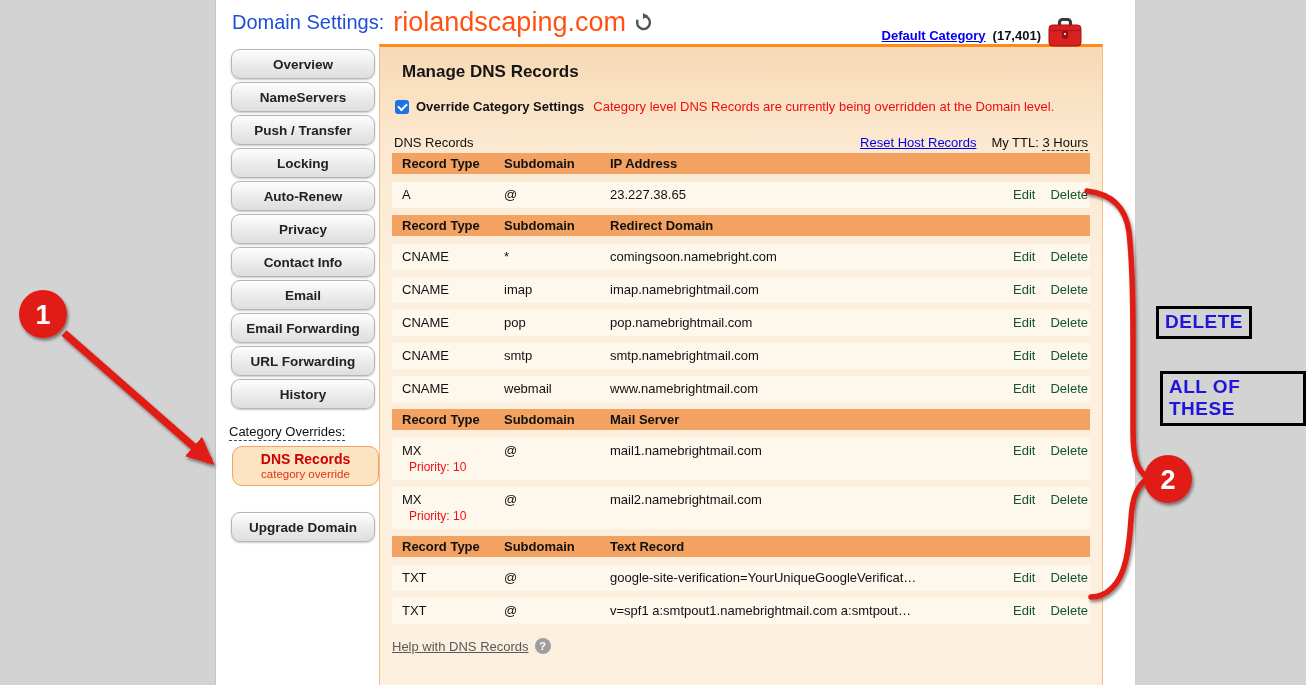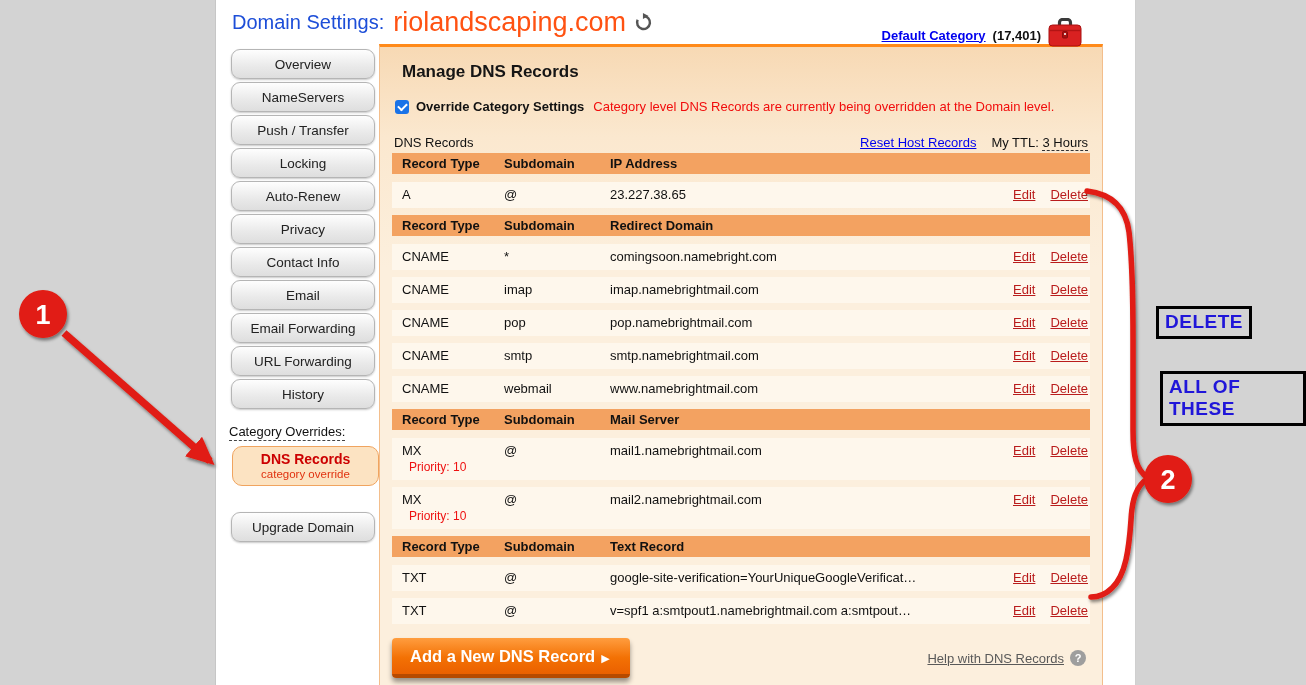--- a/index.html
+++ b/index.html
@@ -19,21 +19,21 @@
   .hdr-count { font-size:13px; color:#111; }
 
   
   .content { display:flex; height:641px; }
   .sidebar { width:163px; padding-top:2px; }
   .side-btn { width:144px; height:30px; margin:3px 0 3px 15px;
               border:1px solid #B5B5B5; border-radius:9px;
               background:linear-gradient(#FEFEFE,#E9E9E9 60%,#DEDEDE);
               box-shadow:0 1px 2px rgba(0,0,0,.22);
               display:flex; align-items:center; justify-content:center;
-              font-size:13.5px; font-weight:normal; color:#222; cursor:pointer; }
+              font-size:13.5px; font-weight:bold; color:#222; cursor:pointer; }
   .cat-label { margin:12px 0 5px 13px; font-size:13px; color:#111;
                border-bottom:1px dashed #444; display:inline-block; padding-bottom:1px; }
   .override-btn { width:147px; margin-left:16px; padding:4px 0 5px;
                   background:#FCE3C2; border:1px solid #F0A45F; border-radius:10px;
                   text-align:center; cursor:pointer; }
   .override-title { font-size:14px; font-weight:bold; color:#CC0000; }
   .override-sub { font-size:11.5px; color:#E03210; margin-top:1px; }
   .upgrade { margin-top:26px; }
 
   
@@ -56,21 +56,21 @@
 
   
   .thead { background:#F3A261; height:21px; display:flex; align-items:center;
            font-size:13px; font-weight:bold; color:#111; margin-bottom:8px; }
   .trow  { background:#FEF7EC; display:flex; align-items:flex-start;
            padding:5px 0 6px; margin-bottom:7px; font-size:13px; color:#111; }
   .c0 { width:112px; padding-left:10px; flex:none; }
   .c1 { width:106px; flex:none; }
   .c2 { flex:1; overflow:hidden; white-space:nowrap; }
   .acts { width:92px; flex:none; text-align:right; padding-right:5px; white-space:nowrap; }
-  .acts a { color:#b91c1c; text-decoration:underline; cursor:pointer; margin-left:15px; }
+  .acts a { color:#14532d; cursor:pointer; margin-left:15px; }
   .priority { color:#EE1111; font-size:12px; padding-left:7px; margin-top:2px; }
 
   
   .panel-footer { display:flex; justify-content:space-between; align-items:center; margin-top:14px; }
   .add-btn { background:linear-gradient(#FF9D3F,#F37104 55%,#EA6000);
              border:none; border-bottom:4px solid #B64A00; border-radius:4px;
              box-shadow:0 4px 5px rgba(0,0,0,.4);
              color:#fff; font-weight:bold; font-size:16.5px;
              padding:9px 20px 8px 18px; cursor:pointer;
              font-family:"Liberation Sans","DejaVu Sans",sans-serif; }
@@ -261,23 +261,20 @@
             <span class="c0">
               <div>TXT</div>
             </span>
             <span class="c1">@</span>
             <span class="c2">v=spf1 a:smtpout1.namebrightmail.com a:smtpout…</span>
             <span class="acts"><a>Edit</a><a>Delete</a></span>
           </div>
         </div>
 
       <div class="panel-footer">
-        <button class="add-btn">
-          <span>Add a New DNS Record</span><span class="add-arrow">▶</span>
-        </button>
         <span class="help-wrap">
           <a class="help-link">Help with DNS Records</a>
           <span class="help-q">?</span>
         </span>
       </div>
     </div>
 
   </div>
 </div>
 

